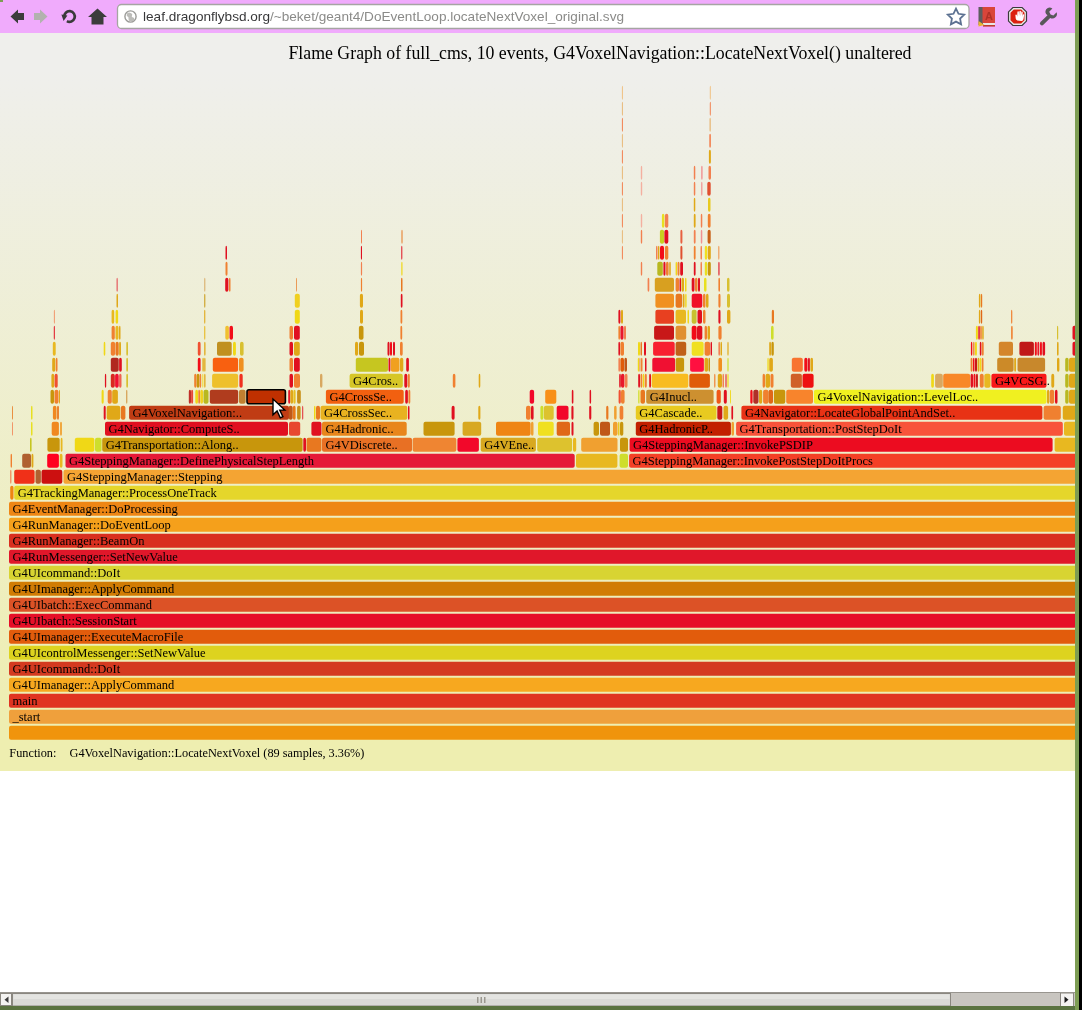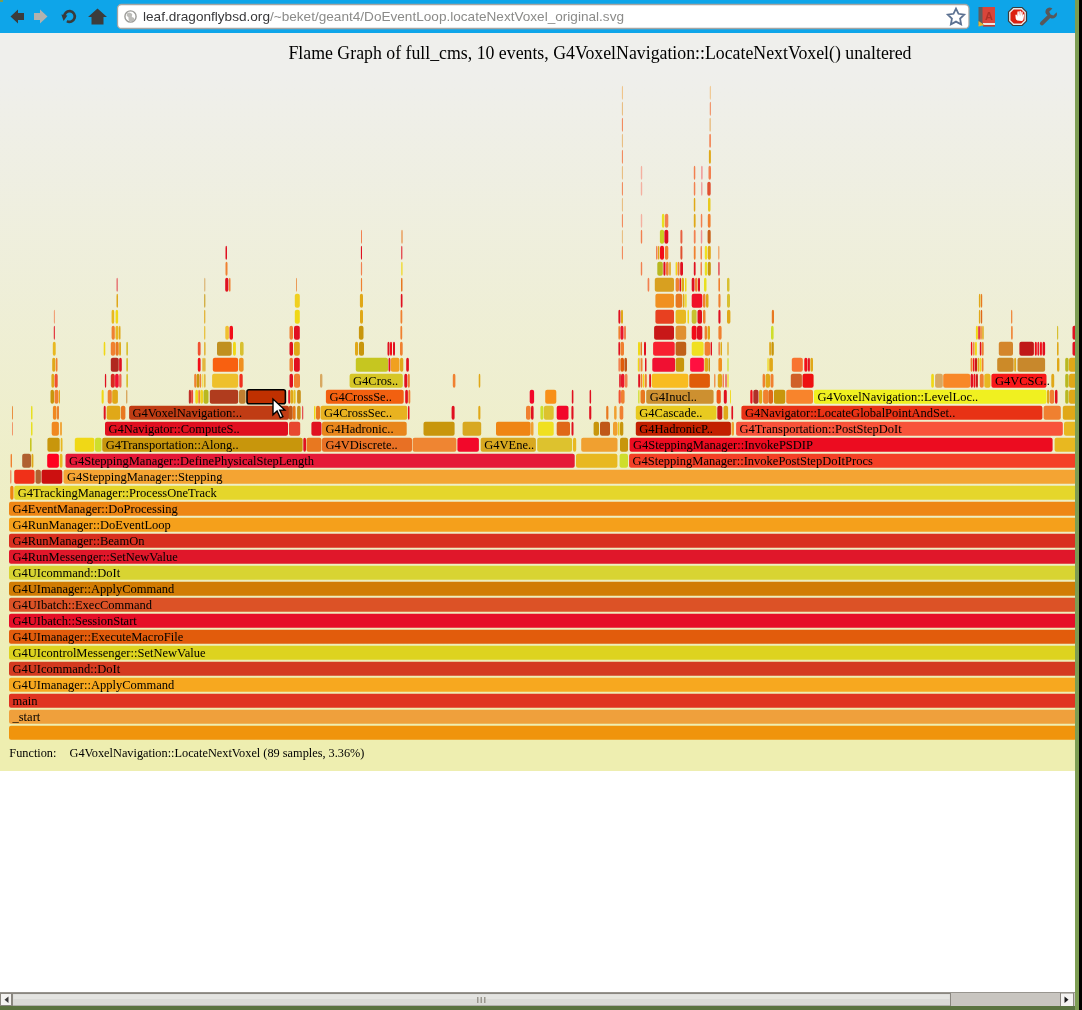--- a/index.html
+++ b/index.html
@@ -1,18 +1,18 @@
 <!DOCTYPE html>
 <html><head><meta charset="utf-8"><style>
 html,body{margin:0;padding:0}
 body{width:1082px;height:1010px;position:relative;overflow:hidden;background:#fff;font-family:"Liberation Sans",sans-serif}
 </style></head>
 <body>
 
-<div style="position:absolute;left:0;top:0;width:1082px;height:42px;background:#0ea5e9;border-bottom:1px solid #9f9f9c;box-sizing:border-box">
+<div style="position:absolute;left:0;top:0;width:1082px;height:42px;background:#f0abfc;border-bottom:1px solid #9f9f9c;box-sizing:border-box">
 <svg width="1082" height="33">
 <rect x="0" y="0" width="3" height="2" fill="#7d9d53"></rect>
 
 <path d="M10.5 16.5 L18 9.5 L18 13 L24 13 L24 20 L18 20 L18 23.5 Z" fill="#3c3c3c"></path>
 
 <path d="M47.5 16.5 L40 9.5 L40 13 L34 13 L34 20 L40 20 L40 23.5 Z" fill="#b2b2ae"></path>
 
 <path d="M64.2 16.9 A5.3 5.3 0 1 1 66.9 21.1" stroke="#3a3a3a" stroke-width="2.7" fill="none"></path>
 <path d="M61.4 14.6 L67.4 15.4 L63.6 21.0 Z" fill="#3a3a3a"></path>
 

